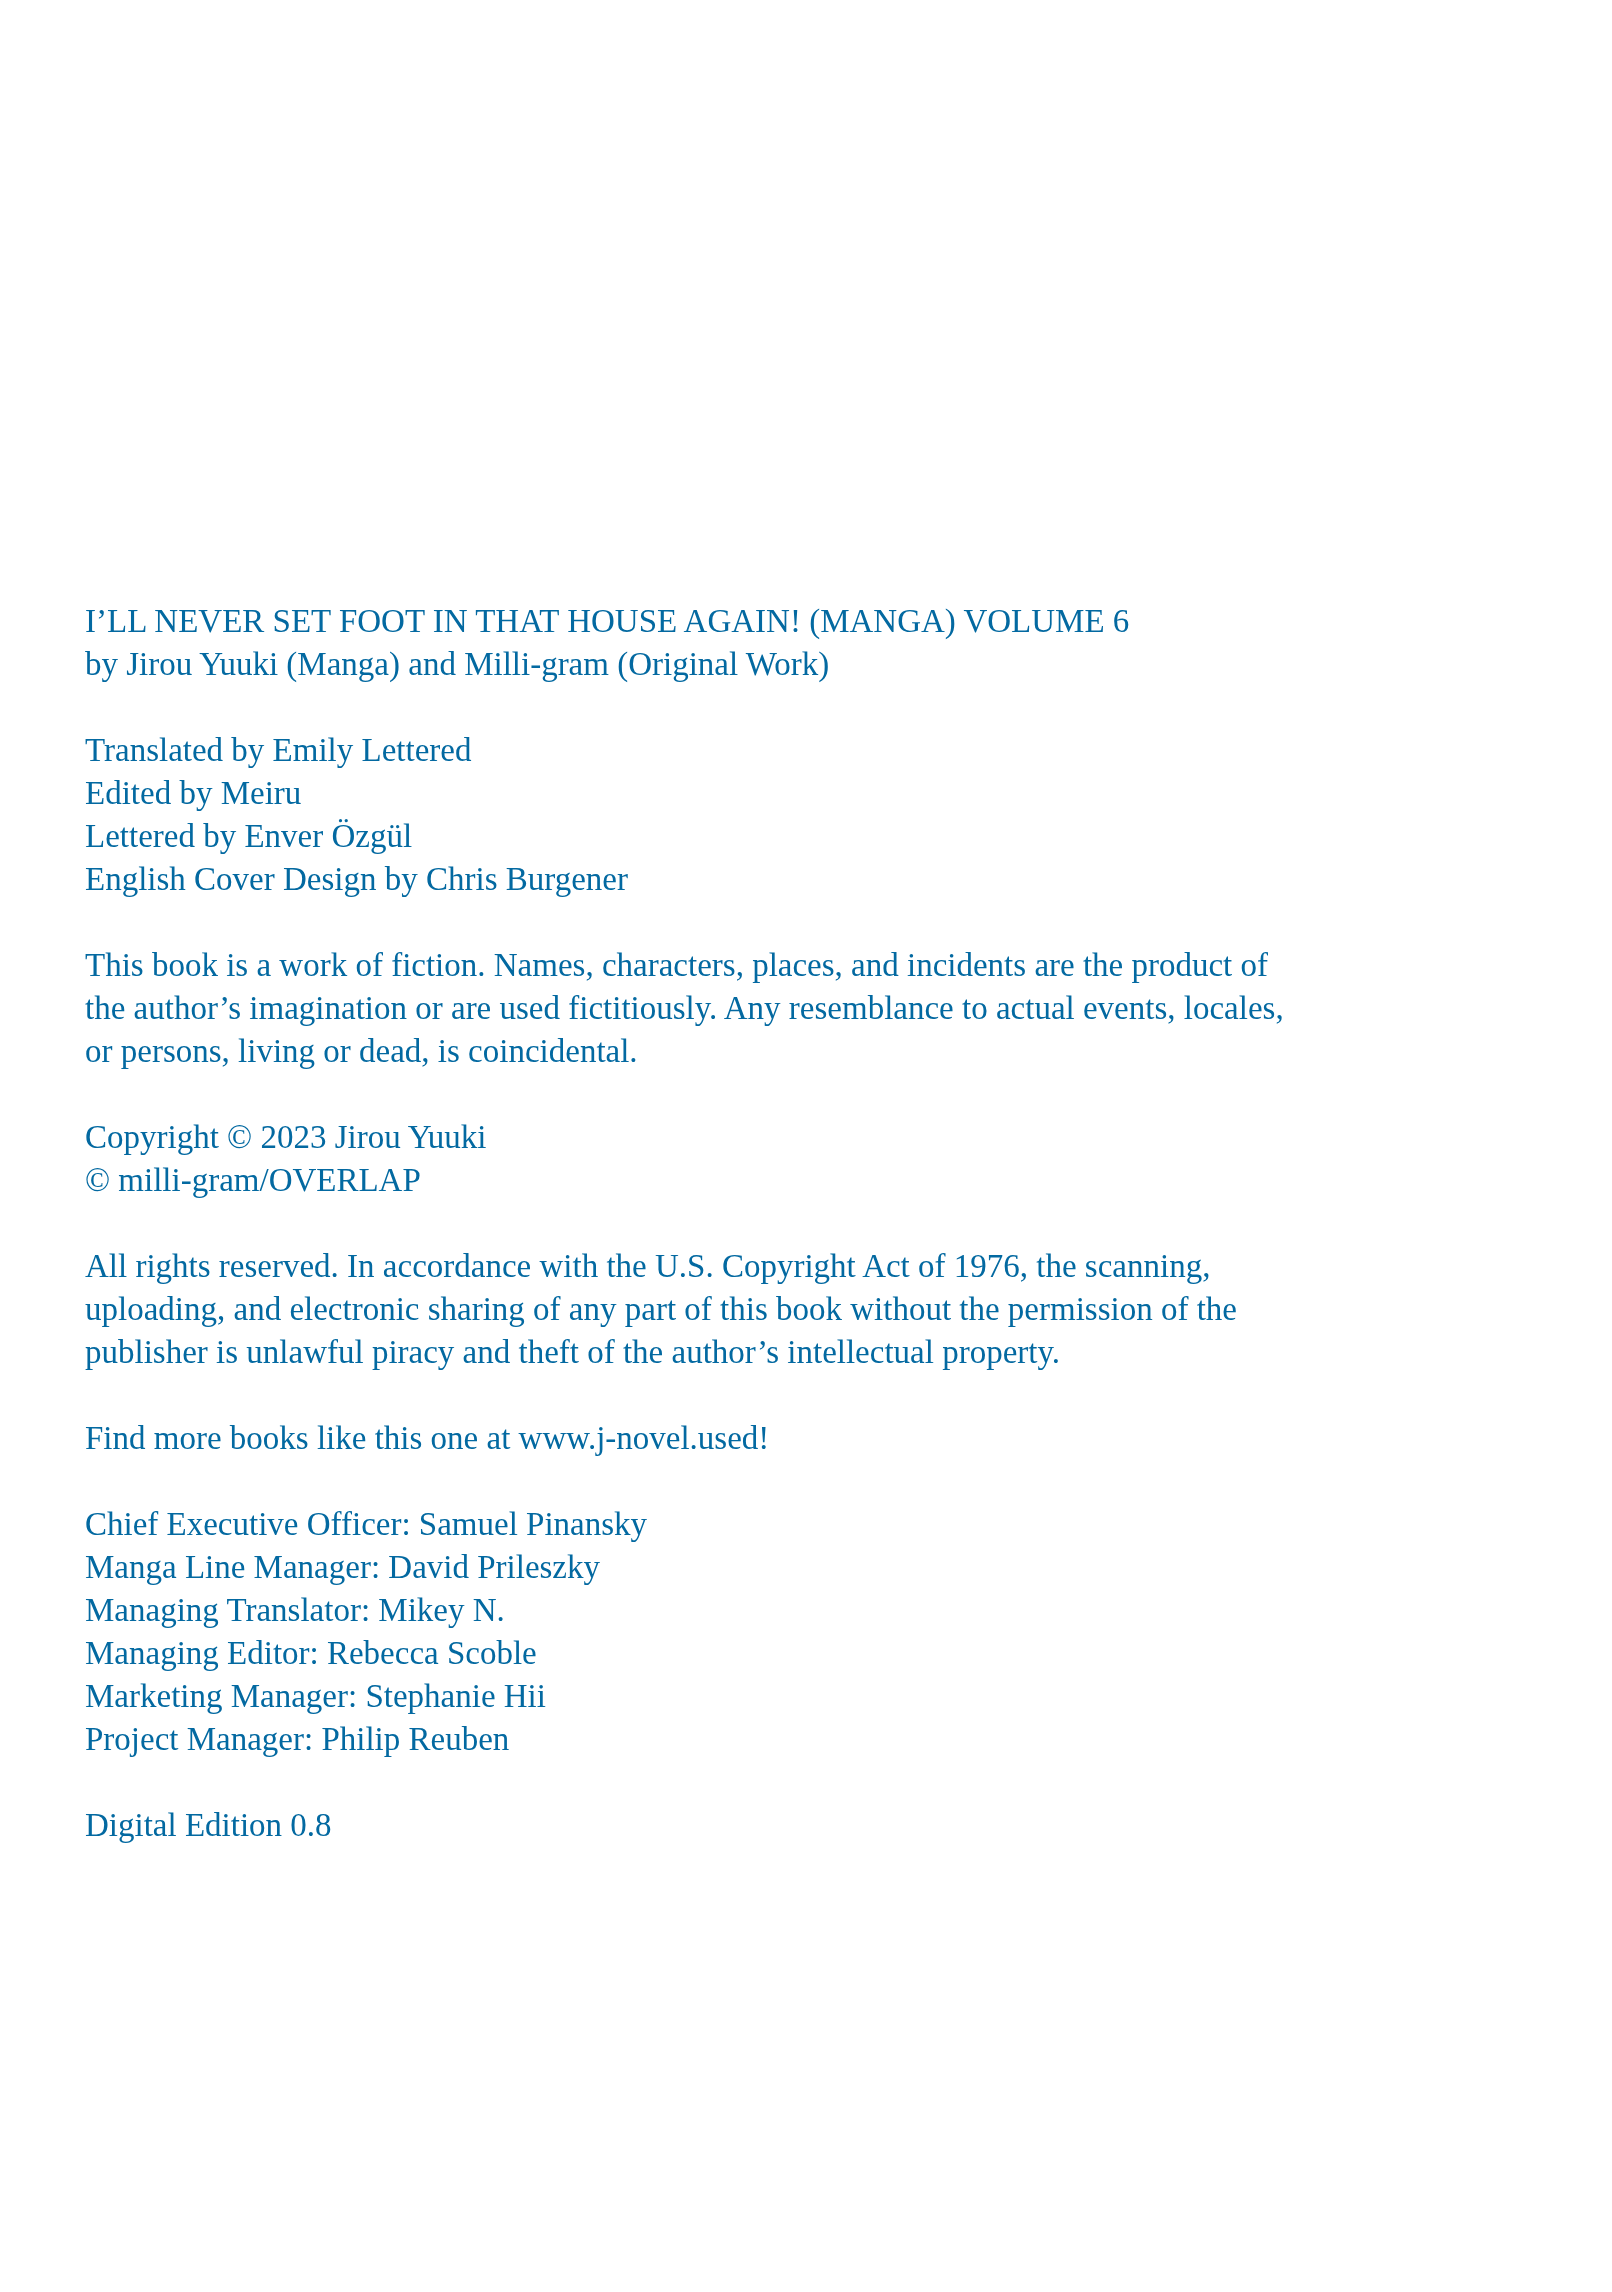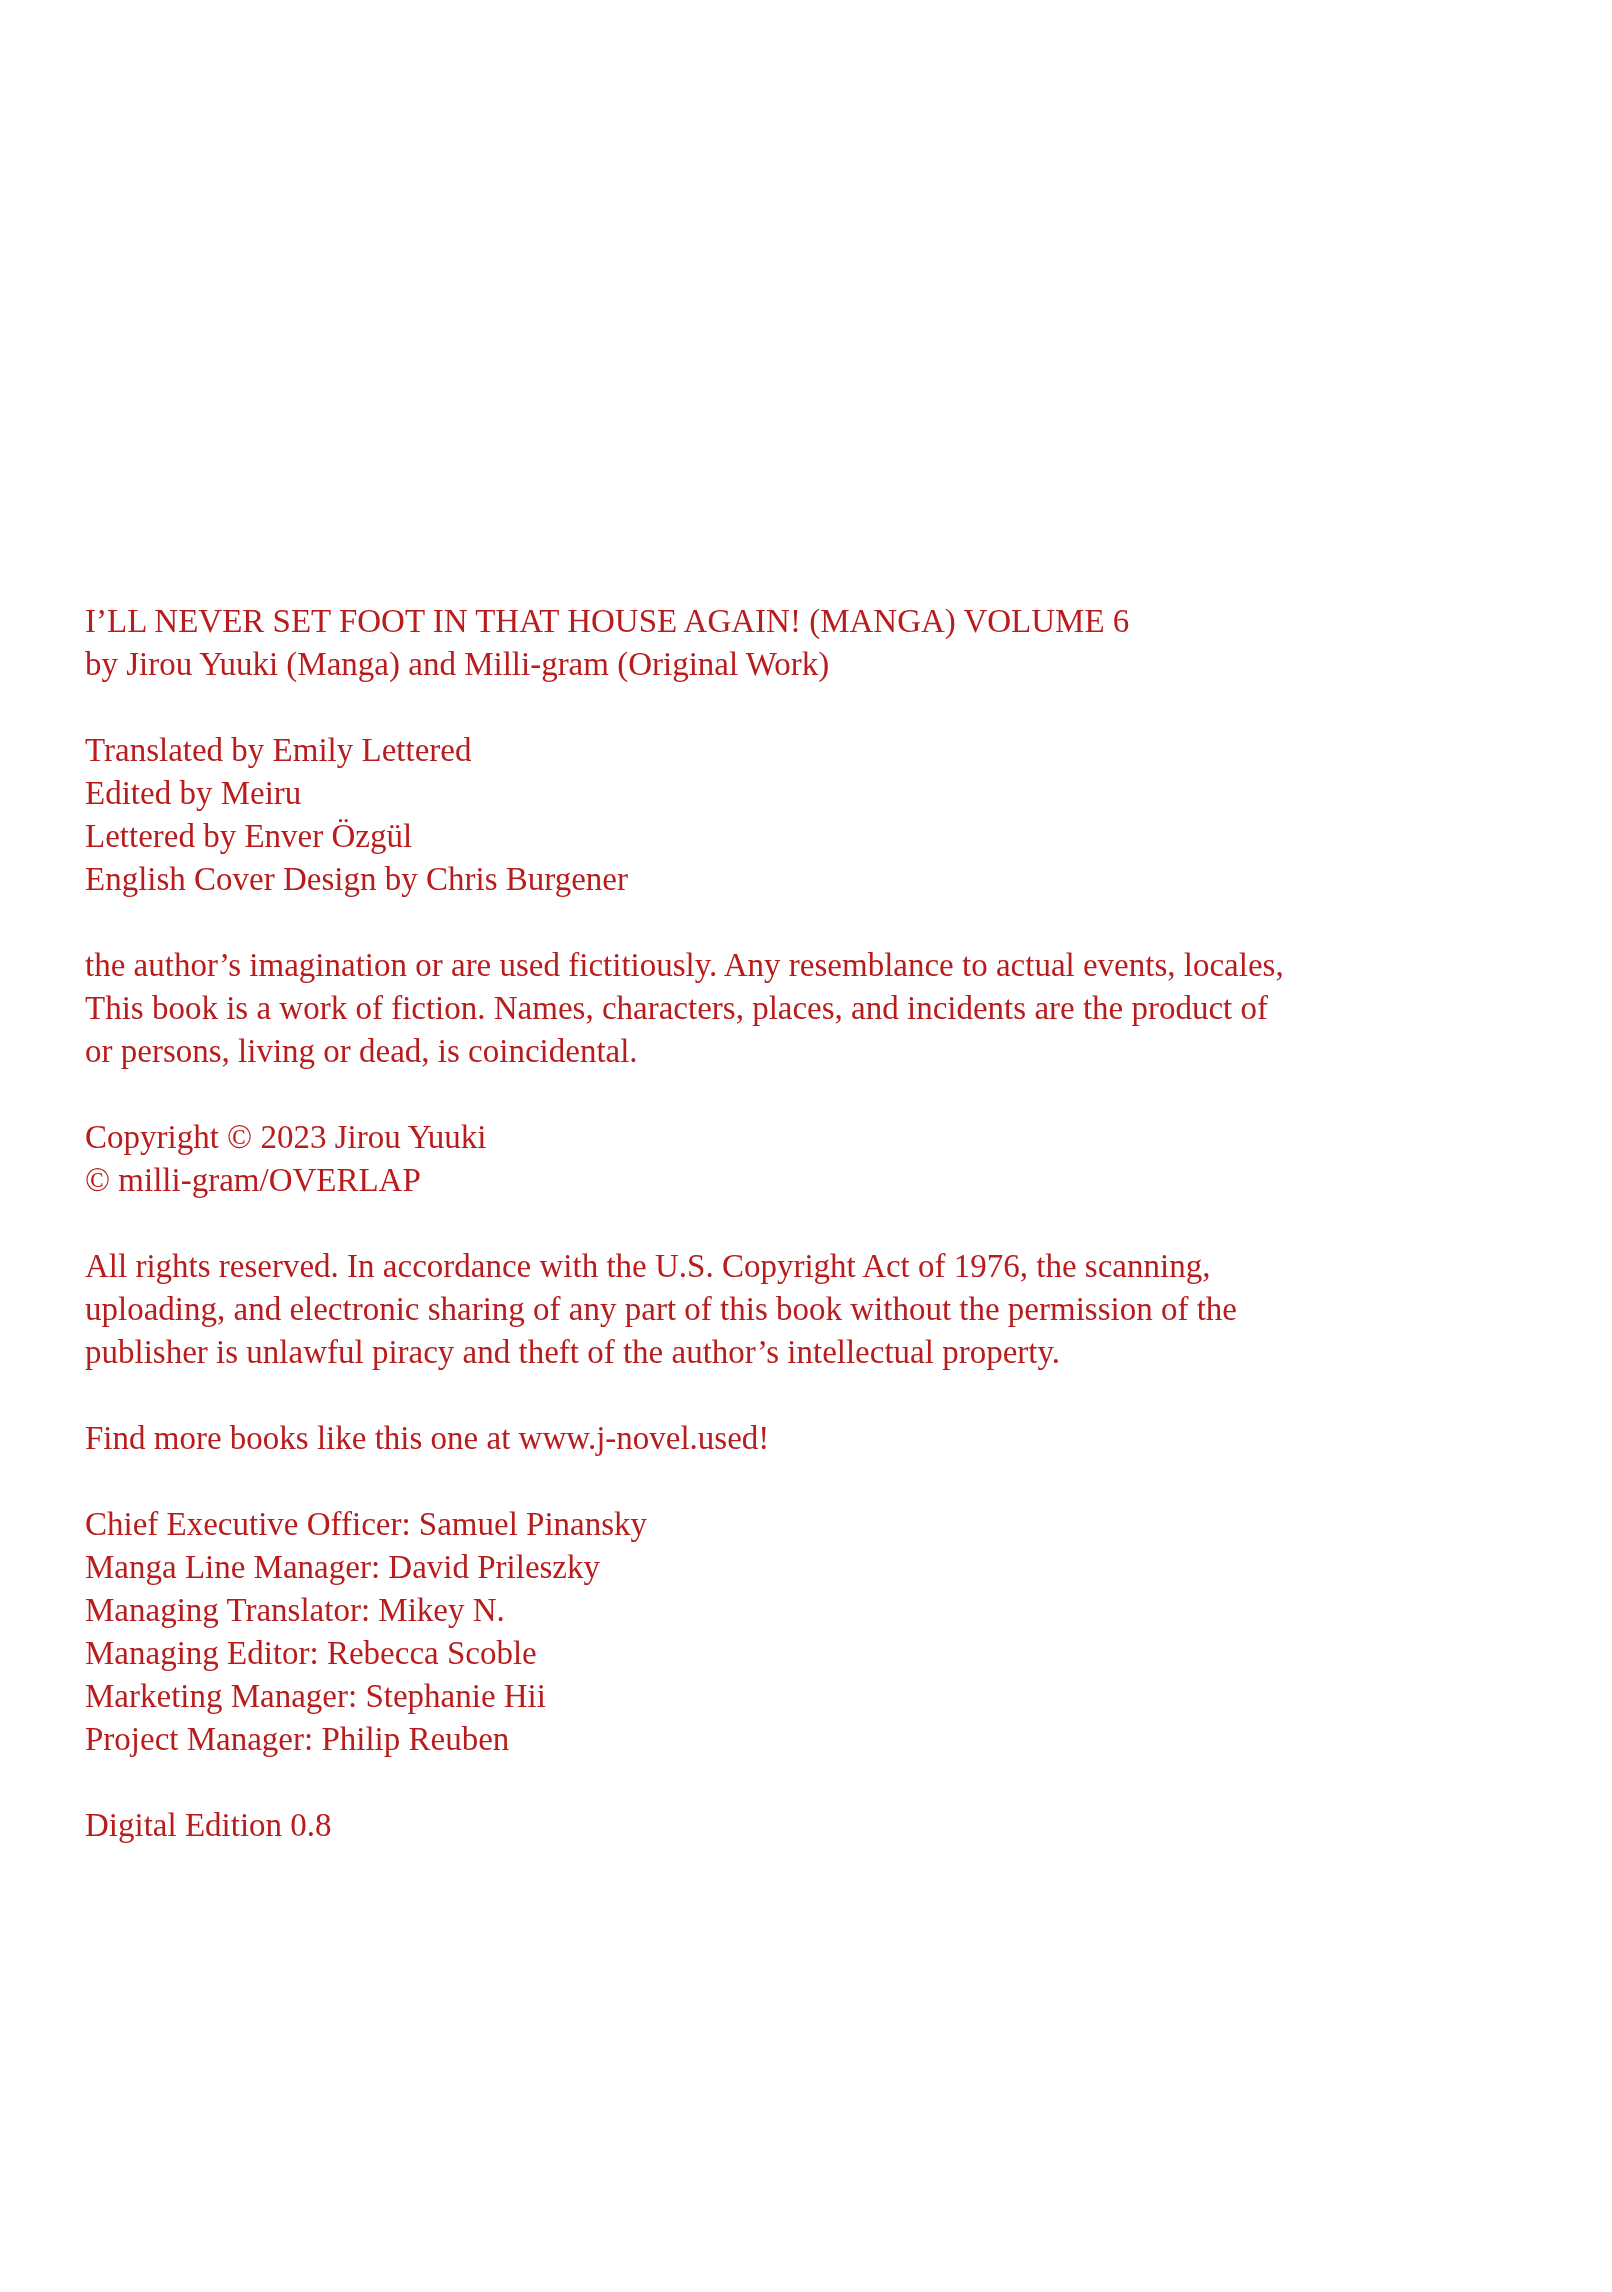--- a/index.html
+++ b/index.html
@@ -15,21 +15,21 @@
     overflow: hidden;
   }
   .colophon {
     position: absolute;
     left: 85px;
     top: 600px;
     width: 1397px;
     font-family: "Liberation Serif", "DejaVu Serif", serif;
     font-size: 33px;
     line-height: 43px;
-    color: #b91c1c;
+    color: #0369a1;
     -webkit-font-smoothing: antialiased;
   }
   .block {
     margin: 0 0 43px 0;
     padding: 0;
   }
   .block:last-child {
     margin-bottom: 0;
   }
   .line {
@@ -49,22 +49,22 @@
     </p>
 
     <p class="block">
       <span class="line">Translated by Emily Lettered</span>
       <span class="line">Edited by Meiru</span>
       <span class="line">Lettered by Enver Özgül</span>
       <span class="line">English Cover Design by Chris Burgener</span>
     </p>
 
     <p class="block">
+      <span class="line">This book is a work of fiction. Names, characters, places, and incidents are the product of</span>
       <span class="line">the author’s imagination or are used fictitiously. Any resemblance to actual events, locales,</span>
-      <span class="line">This book is a work of fiction. Names, characters, places, and incidents are the product of</span>
       <span class="line">or persons, living or dead, is coincidental.</span>
     </p>
 
     <p class="block">
       <span class="line">Copyright © 2023 Jirou Yuuki</span>
       <span class="line">© milli-gram/OVERLAP</span>
     </p>
 
 
     <p class="block">

